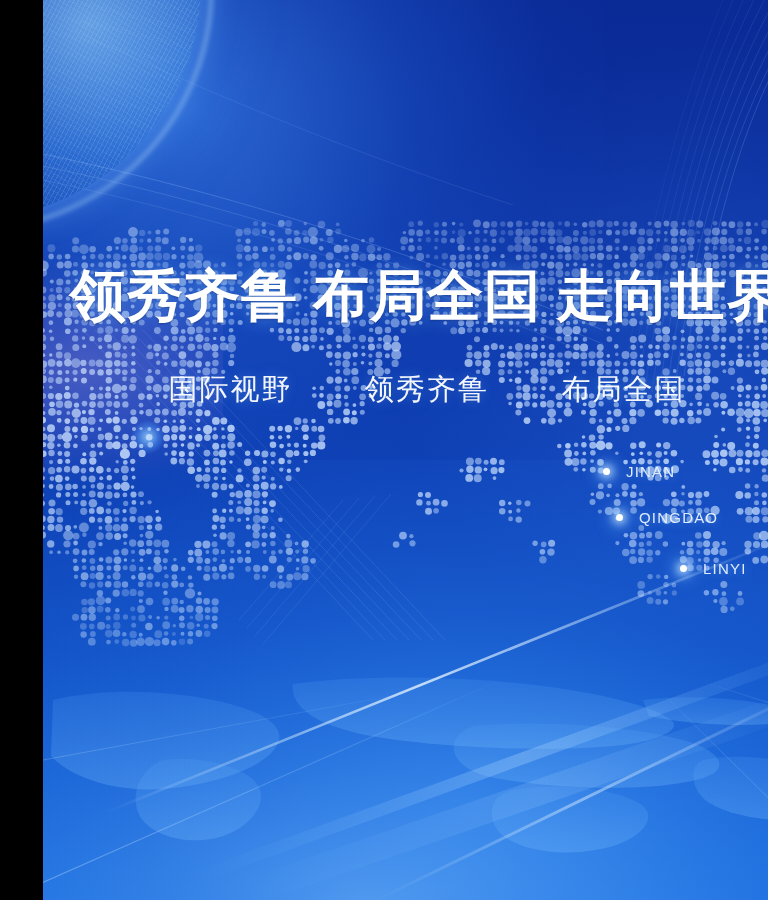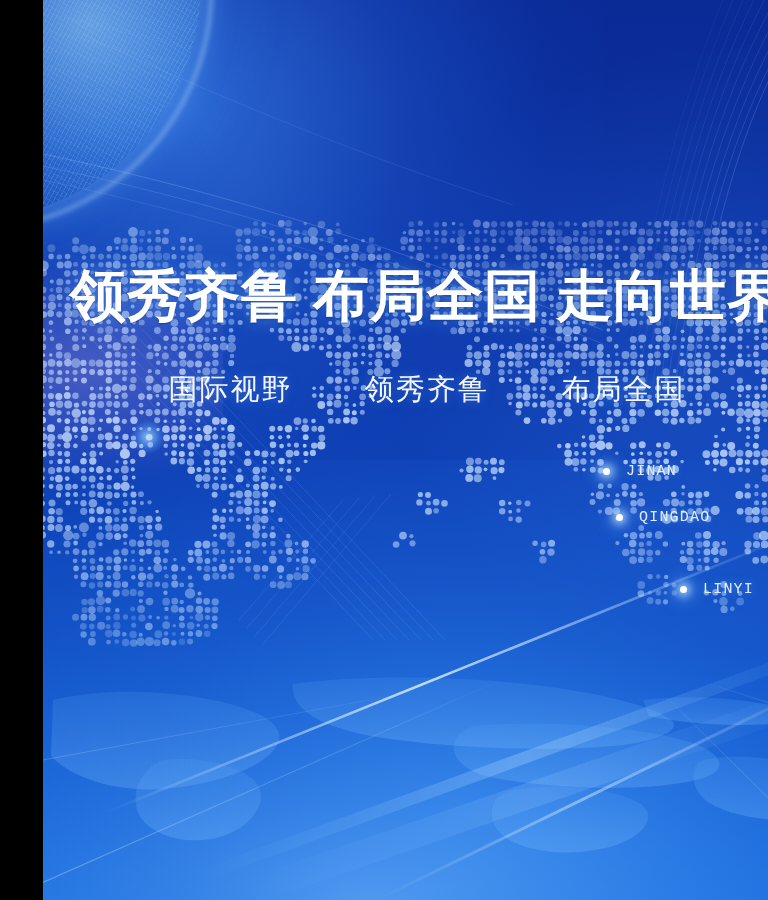--- a/index.html
+++ b/index.html
@@ -137,30 +137,30 @@
   }
   .city .dot{
     position:relative;
     width:7px;height:7px;border-radius:50%;
     background:#ffffff;
     box-shadow:0 0 8px 3px rgba(190,225,255,.85),0 0 16px 7px rgba(110,180,255,.45);
     flex:0 0 auto;
   }
   .city .lbl{
     margin-left:16px;
-    font-family:Liberation Mono, monospace;
+    font-family:Liberation Sans, sans-serif;
     font-size:15px;
     font-weight:normal;
     letter-spacing:1.2px;
     color:rgba(232,243,255,.96);
     text-shadow:0 0 9px rgba(120,190,255,.55);
   }
   #city-jinan{left:560px;top:463px;}
   #city-qingdao{left:573px;top:509px;}
-  #city-linyi{left:604px;top:581px;padding-left:33px;}
+  #city-linyi{left:604px;top:560px;padding-left:33px;}
 </style>
 </head>
 <body>
 
 <div id="banner">
 
   <div class="wash wash-tl"></div>
   <div class="wash wash-right"></div>
   <div class="wash wash-bottom"></div>
   <div class="wash wash-violet"></div>

